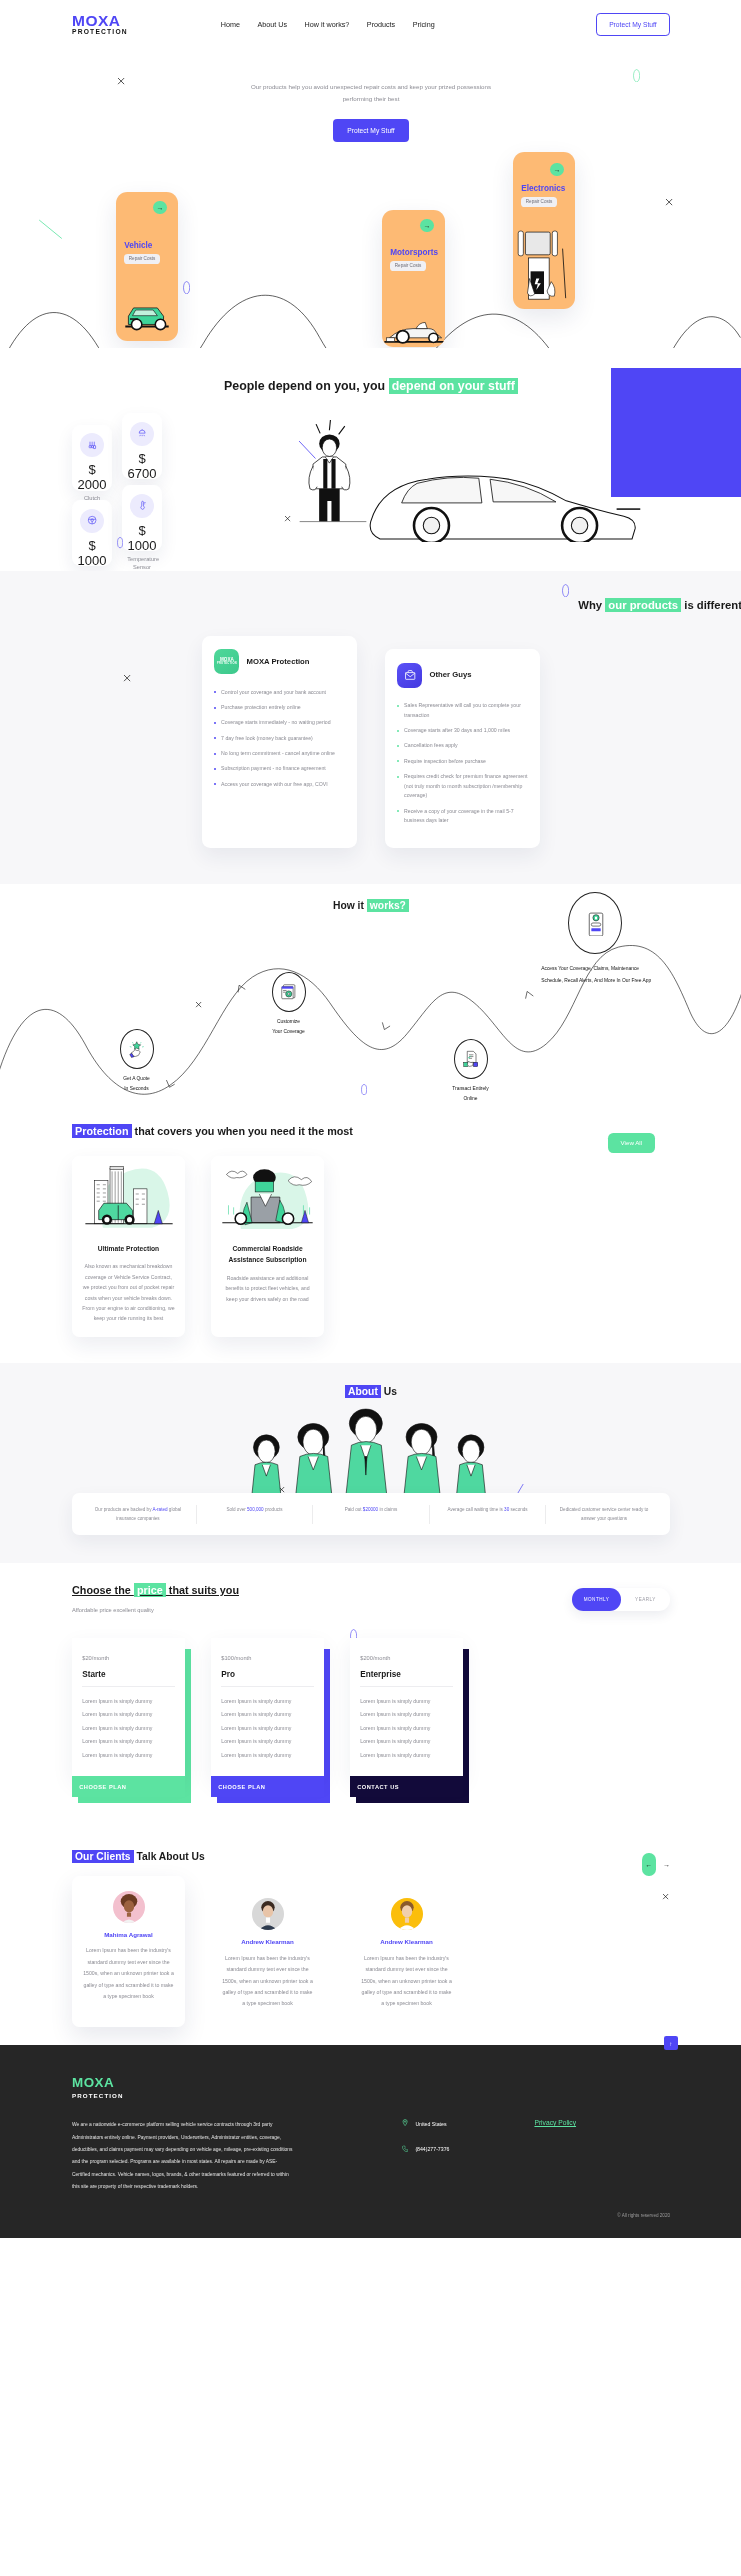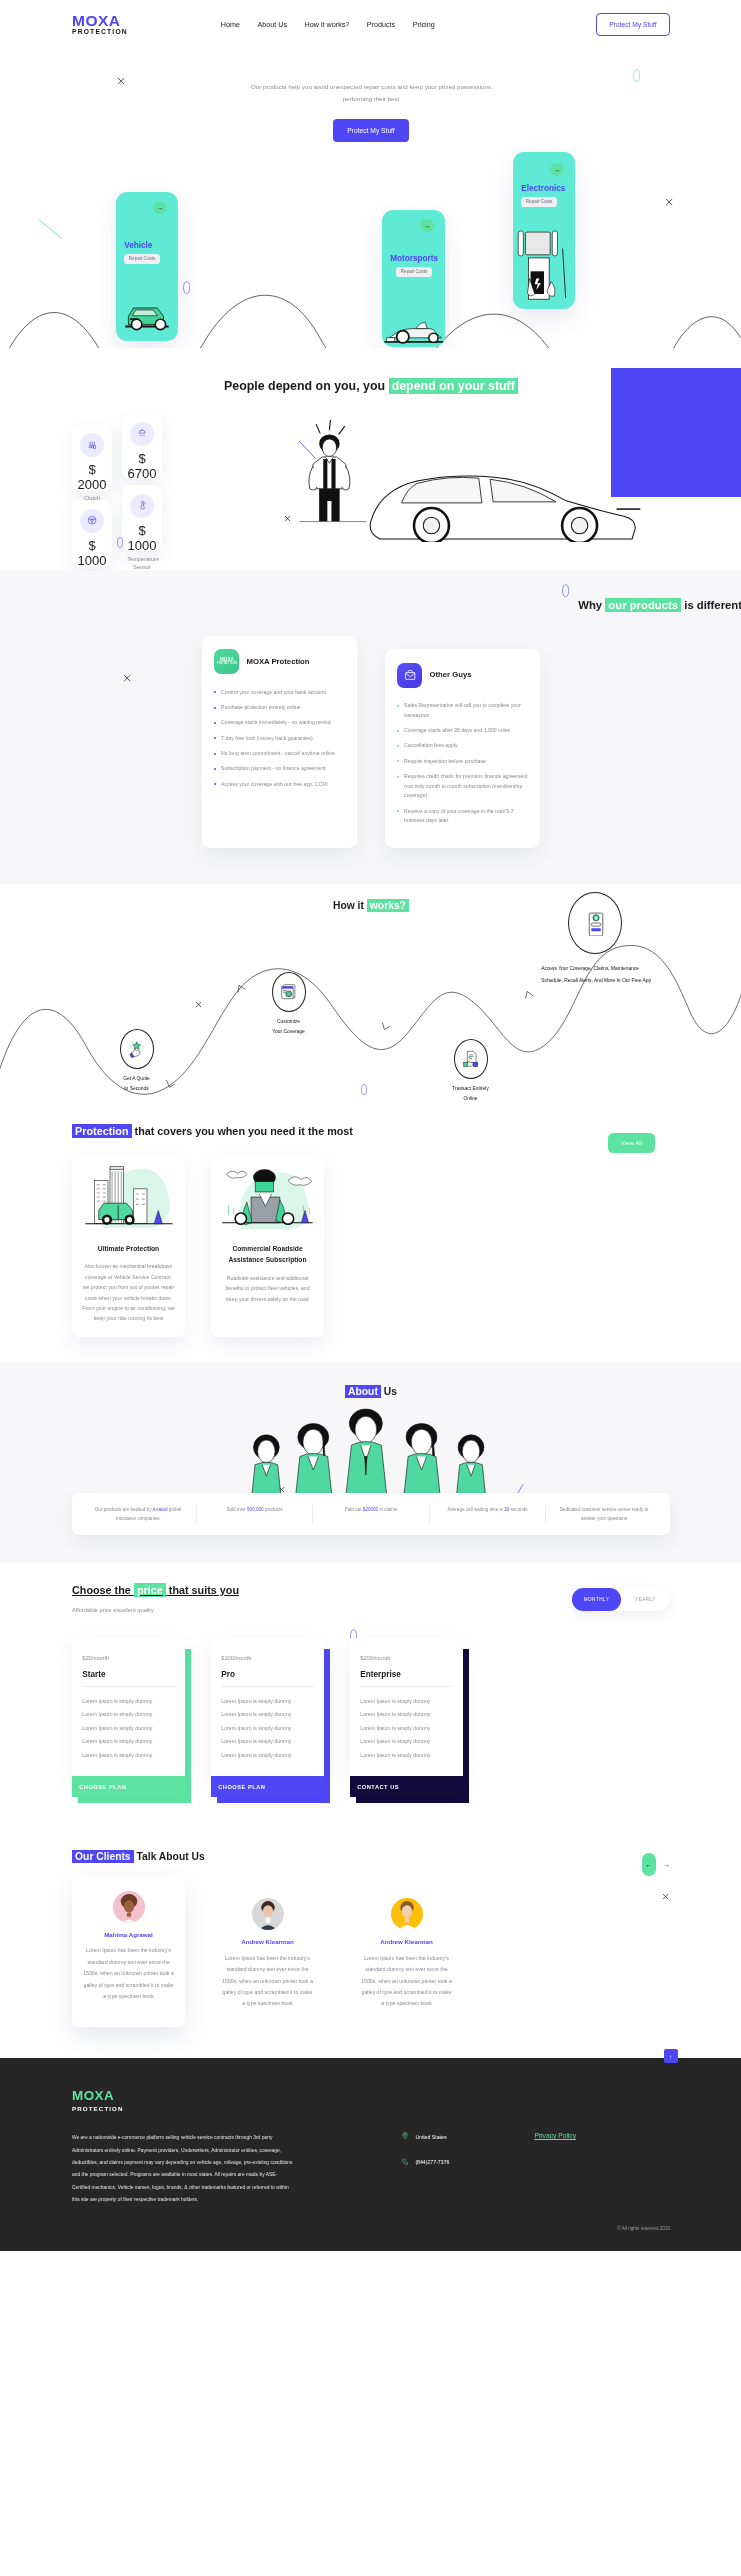--- a/index.html
+++ b/index.html
@@ -31,21 +31,21 @@
   .hero p { color:#8b8b93; font-size:6.2px; line-height:2; margin-top:11.3px; }
   .btn-solid {
     margin-top:13.4px; background:#4f46f5; color:#fff; border:none; border-radius:4.1px;
     padding:8.2px 14.4px; font-size:6.7px; cursor:pointer;
   }
   .deco { position:absolute; pointer-events:none; }
 
   
   .prod-row { position:relative; height:196px; margin-top:9.3px; }
   .pcard {
-    position:absolute; background:#5eead4; border-radius:11.3px;
+    position:absolute; background:#fdba74; border-radius:11.3px;
     box-shadow:0 9.3px 23px rgba(31,41,86,.10); overflow:hidden;
   }
   .pcard h3 { color:#4f46f5; font-size:8.2px; font-weight:900; }
   .pcard .tag { display:inline-block; background:#f0f0f4; color:#6f6f79;
     font-size:4.6px; padding:2.6px 4.6px; border-radius:3.6px; margin-top:4.1px;}
   .pcard .arrow {
     position:absolute; right:11.3px; width:13.4px; height:13.4px; border-radius:50%;
     background:#5ce3a1; color:#111; font-size:6.7px; display:flex;
     align-items:center; justify-content:center;
   }
@@ -136,21 +136,21 @@
   .plan .price { font-size:12px; font-weight:900; }
   .plan .price span { font-size:5.7px; color:#8b8b93; font-weight:normal;}
   .plan .nm { font-size:8.2px; font-weight:900; margin-top:7.2px;}
   .plan hr { border:none; border-top:0.5px solid #ededf0; margin:6.2px 0 8.2px;}
   .plan .f { font-size:5.2px; color:#8b8b93; line-height:2.6;}
   .plan .cta { position:relative; z-index:3; display:block; width:100%; border:none;
     color:#fff; font-size:5.7px; font-weight:bold; letter-spacing:0.5px; padding:7.7px 0 7.7px 7.2px;
     text-align:left; cursor:pointer; }
 
   
-  .testi { padding:23px 0 31px; position:relative;}
+  .testi { padding:23px 0 18px; position:relative;}
   .testi h2 { font-size:10.3px; font-weight:900;}
   .tnav { position:absolute; right:0; top:2.1px; display:flex; align-items:center; gap:7.2px;}
   .tnav .prev { width:13.4px;height:23px;background:#5ce3a1;border-radius:6.7px;color:#111;
     display:flex;align-items:center;justify-content:center;font-size:6.7px;border:none;cursor:pointer;}
   .tnav .next { background:none;border:none;font-size:7.2px;color:#111;cursor:pointer;}
   .tcards { display:flex; gap:26px; margin-top:20.6px; }
   .tcard { width:113px; background:#fff; border-radius:7.2px; padding:15.5px 10.3px 17.5px;
     text-align:center; }
   .tcard.lift { box-shadow:0 9.3px 23px rgba(31,41,86,.10); }
   .av { width:32px;height:32px;border-radius:50%;margin:0 auto 8.2px; position:relative; overflow:hidden;}
@@ -235,21 +235,21 @@
             <circle cx="40" cy="88" r="10" fill="#fff" stroke="#111" stroke-width="3"></circle>
             <circle cx="86" cy="88" r="10" fill="#fff" stroke="#111" stroke-width="3"></circle>
             <rect x="27" y="76" width="16" height="3" fill="#111"></rect>
           </svg>
         </div>
       </div>
 
 
       <div class="pcard" style="left:382px;top:58px;width:63px;height:137px;">
         <div class="arrow" style="top:9.3px">→</div>
-        <div style="position:absolute;left:8.2px;top:44px;text-align:center">
+        <div style="position:absolute;left:8.2px;top:38px;text-align:left">
           <h3>Motorsports</h3>
           <span class="tag">Repair Costs</span>
         </div>
         <div class="pc-body" style="height:46px">
           <svg width="63" height="46" viewBox="0 0 122 90">
             <path d="M4 80 h118" stroke="#111" stroke-width="3"></path>
             <path d="M14 72 q20-18 46-18 h30 q12 0 16 10 l10 8 z" fill="#f4f4f4" stroke="#111" stroke-width="1.4"></path>
             <path d="M66 54 q6-12 18-12 l4 12 z" fill="#fff" stroke="#111" stroke-width="1.3"></path>
             <circle cx="40" cy="70" r="12" fill="#fff" stroke="#111" stroke-width="3.5"></circle>
             <circle cx="100" cy="72" r="9" fill="#fff" stroke="#111" stroke-width="3"></circle>

